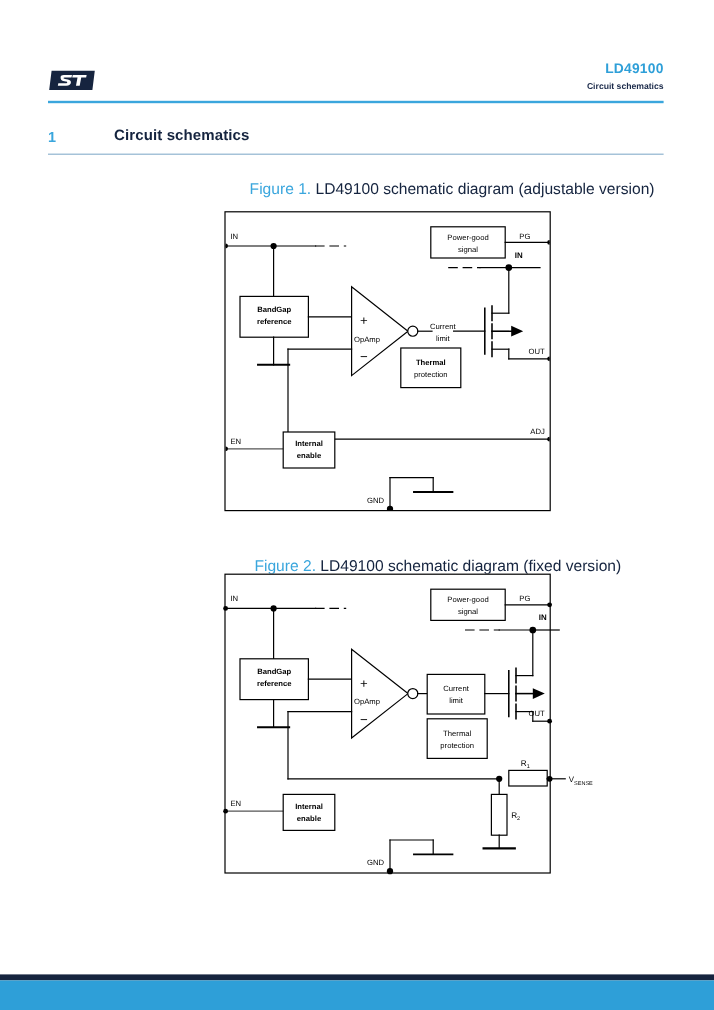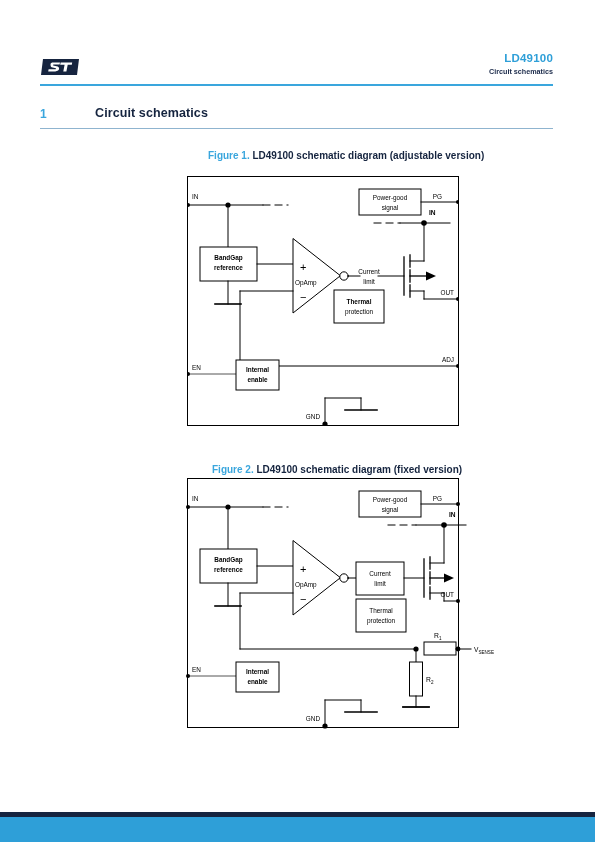--- a/index.html
+++ b/index.html
@@ -78,22 +78,22 @@
   #section-rule {
     position: absolute;
     left: 0; top: 22px;
     width: 513px; height: 1px;
     background: #8fb4cf;
   }
 
   
   .fig-caption {
     position: absolute;
-    font-size: 10px;
-    font-weight: bold;
+    font-size: 13px;
+    font-weight: normal;
     white-space: nowrap;
   }
   .fig-caption .fig-label { color: #3aa6dd; }
   .fig-caption .fig-text  { color: #15243f; }
 
   
   .fig-frame {
     position: absolute;
     border: 1px solid #000;
     background: #ffffff;

